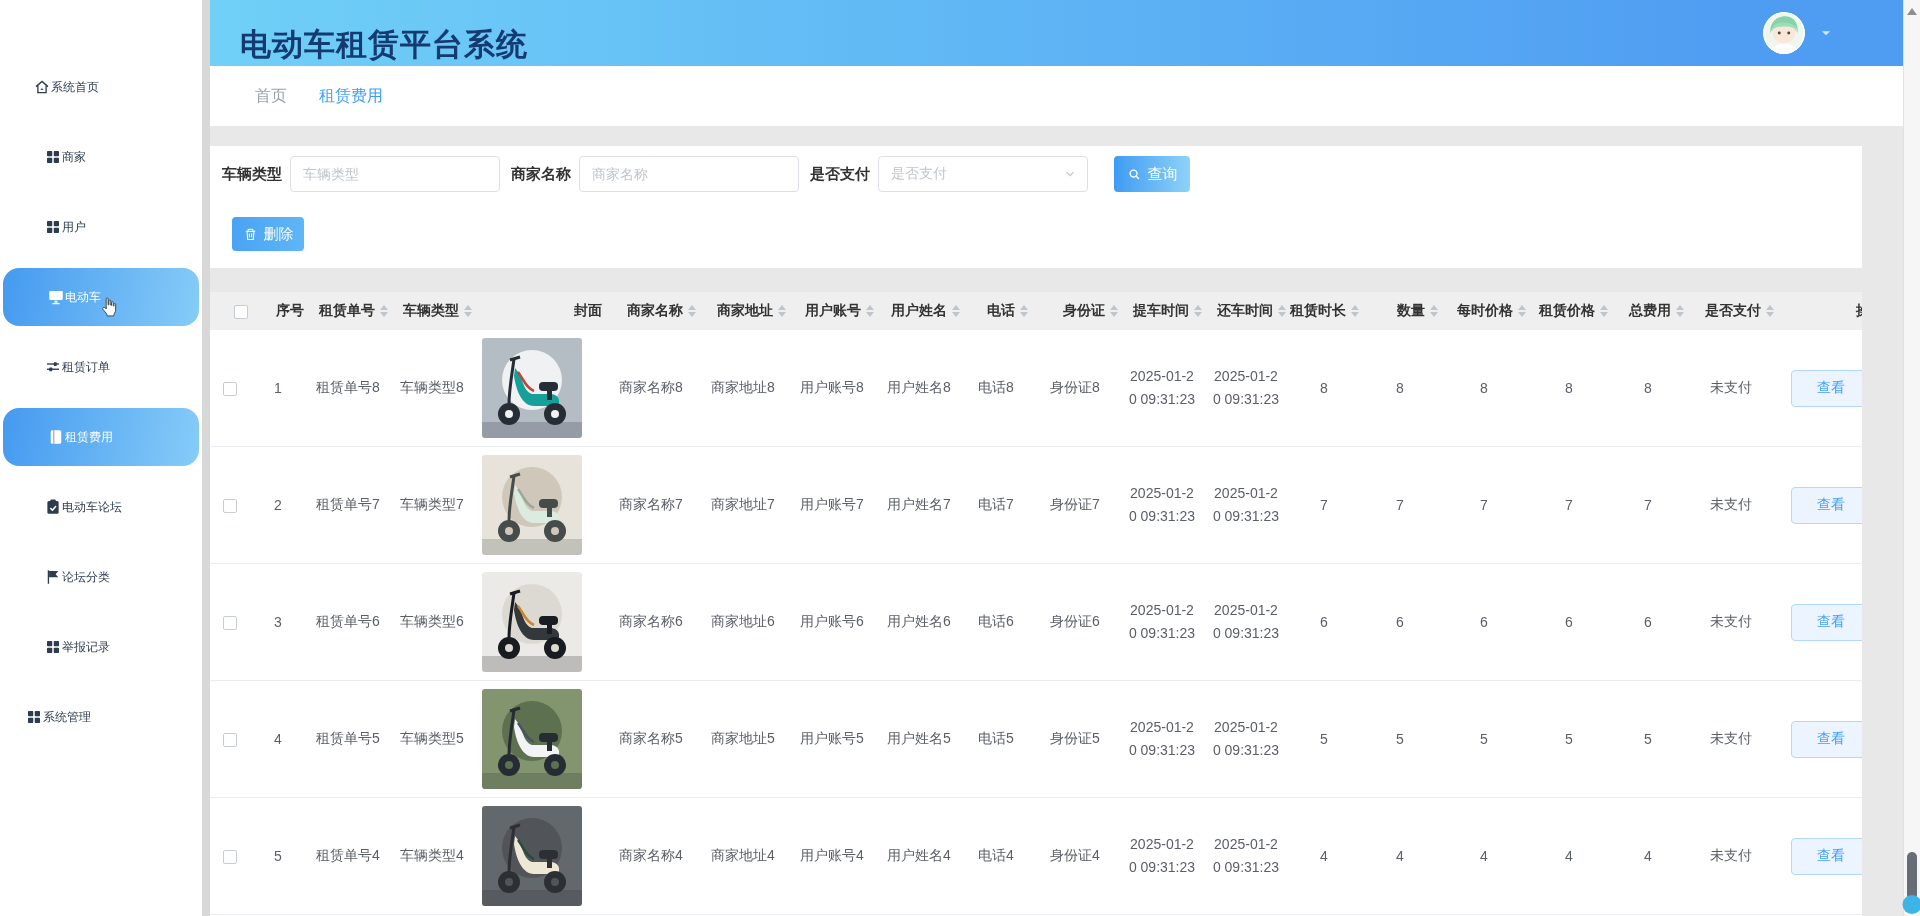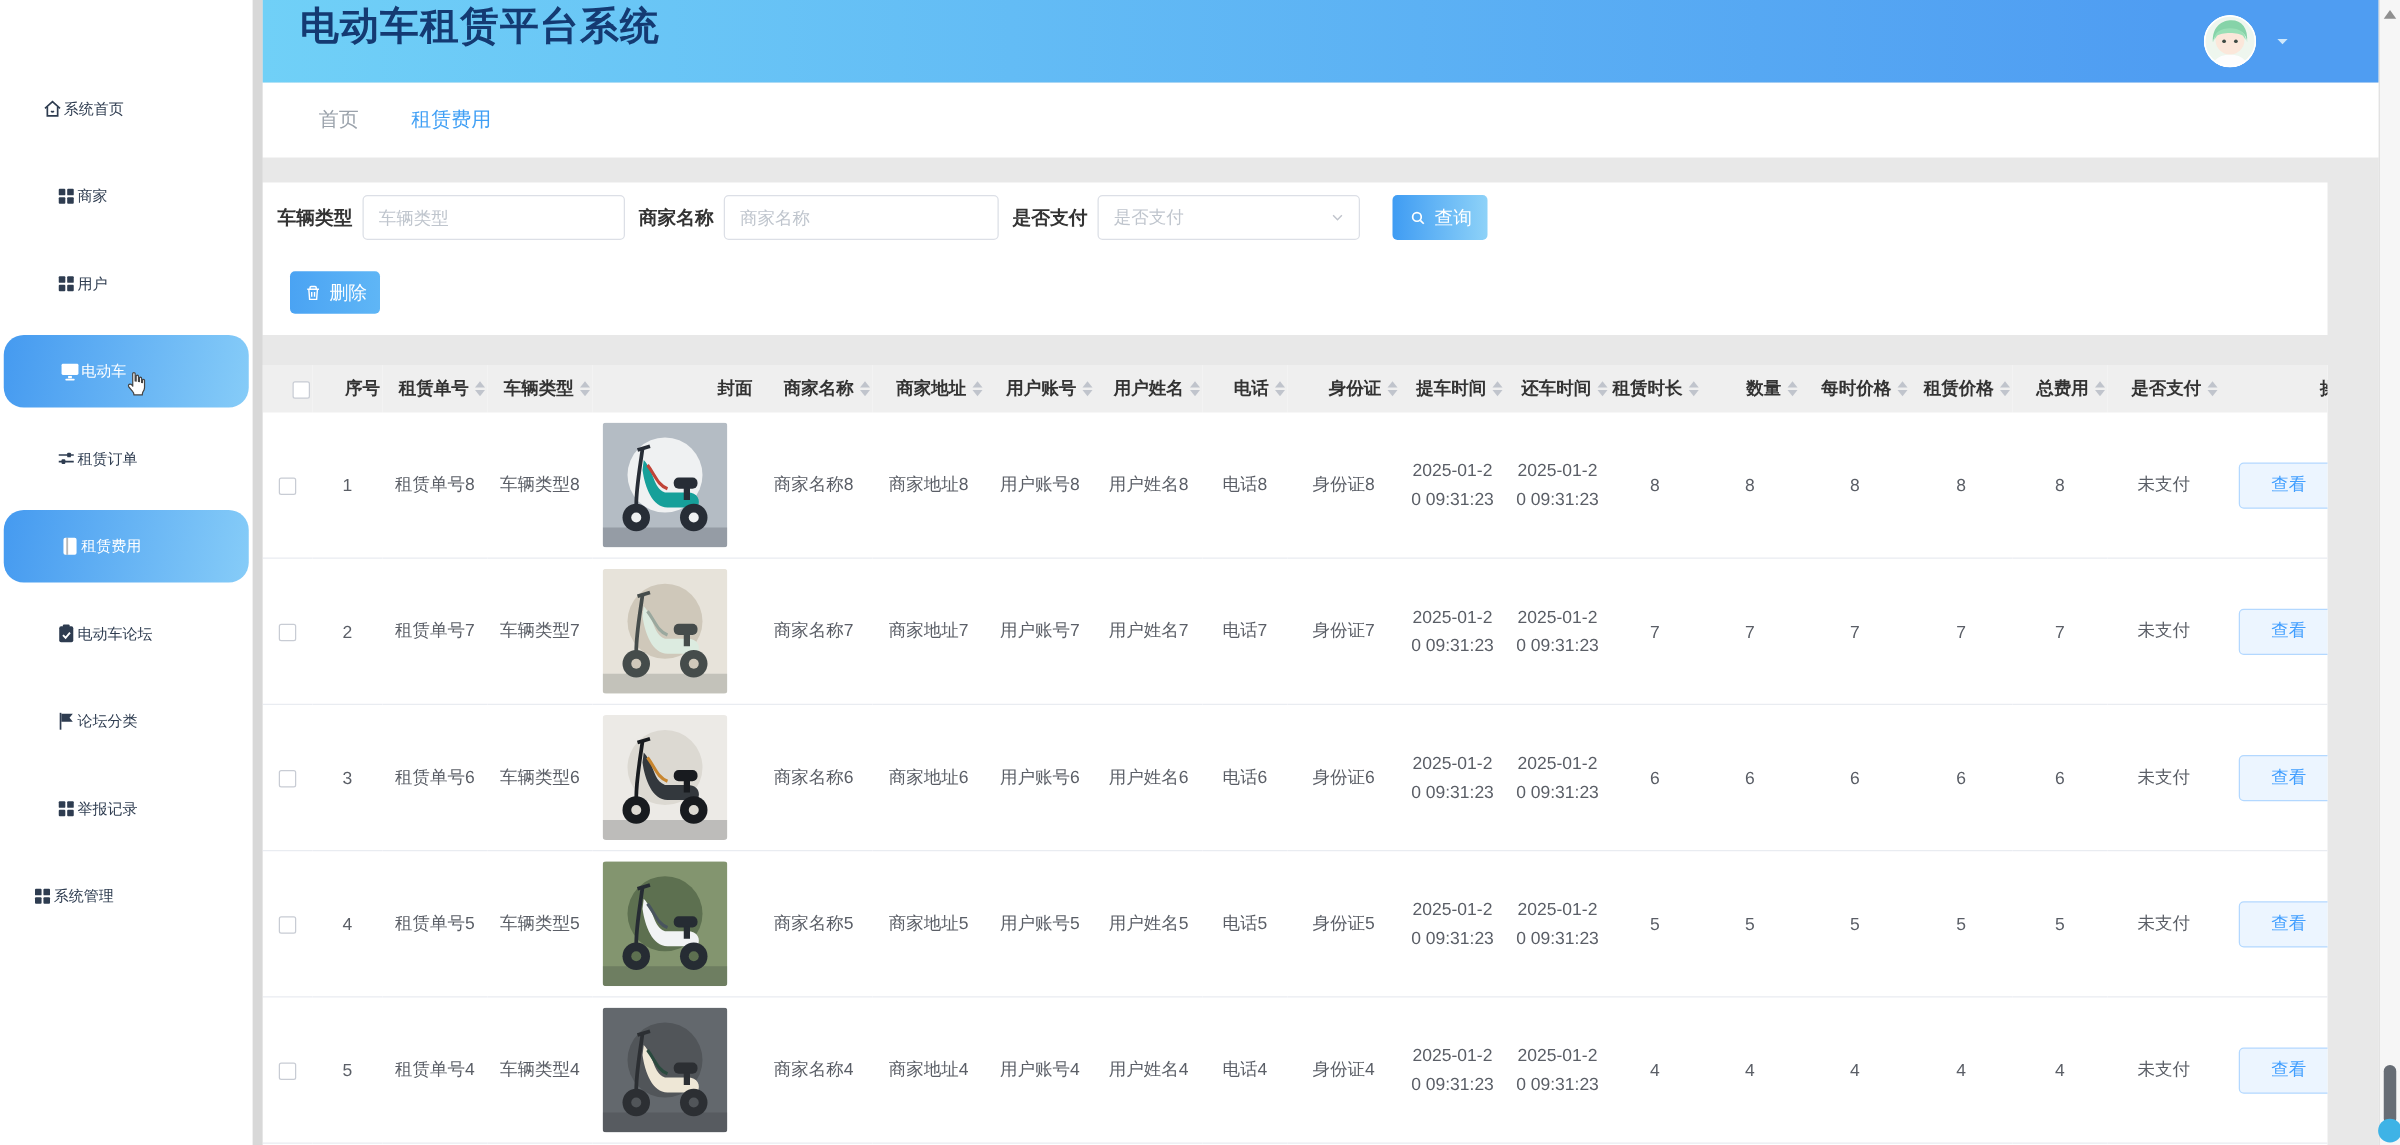--- a/index.html
+++ b/index.html
@@ -27,30 +27,30 @@
   }
   .icon { display:inline-flex; width:18px; height:18px; flex:0 0 18px; }
   .icon svg { width:100%; height:100%; }
   .si-label { white-space:nowrap; }
   .mouse-cursor { position:absolute; left:96px; top:294px; z-index:50; pointer-events:none; }
 
   
   .content { position:absolute; left:210px; top:0; width:1693px; height:916px; }
 
   .banner {
-    height:66px; display:flex; align-items:flex-start; padding:0 30px; position:relative;
+    height:66px; display:flex; align-items:flex-end; padding:0 30px; position:relative;
     background:linear-gradient(90deg, var(--banner-start,#70d0f7) 0%, var(--banner-end,#4f9df2) 90%);
   }
   .banner h1 { font-size:31px; font-weight:bold; color:var(--title-color,#143a72); letter-spacing:1px; }
   .user-area { position:absolute; right:70px; top:12px; display:flex; align-items:center; gap:14px; }
   .avatar { width:42px; height:42px; border-radius:50%; overflow:hidden; cursor:pointer; }
   .avatar svg { width:42px; height:42px; display:block; }
   .hdr-caret { width:14px; height:14px; color:#cfe8fb; cursor:pointer; display:inline-flex; }
 
-  .tabbar { height:60px; background:#fff; display:flex; align-items:center; gap:42px; padding-left:45px; font-size:16px; }
+  .tabbar { height:60px; background:#fff; display:flex; align-items:center; gap:32px; padding-left:45px; font-size:16px; }
   .tab { cursor:pointer; color:var(--tab-inactive,#9aa2ab); }
   .tab.active { color:var(--tab-active,#3f9ff5); }
 
   .filter-card { margin-top:20px; width:1652px; background:#fff; padding:10px 0 17px 12px; }
   .filter-row { display:flex; align-items:center; }
   .fgroup { display:flex; align-items:center; margin-right:11px; }
   .fgroup label { font-size:15px; font-weight:600; color:#333; margin-right:8px; white-space:nowrap; }
   .fgroup input {
     width:210px; height:36px; border:1px solid #dcdfe6; border-radius:4px;
     padding:0 12px; font-size:14px; color:#606266; outline:none; background:#fff;

